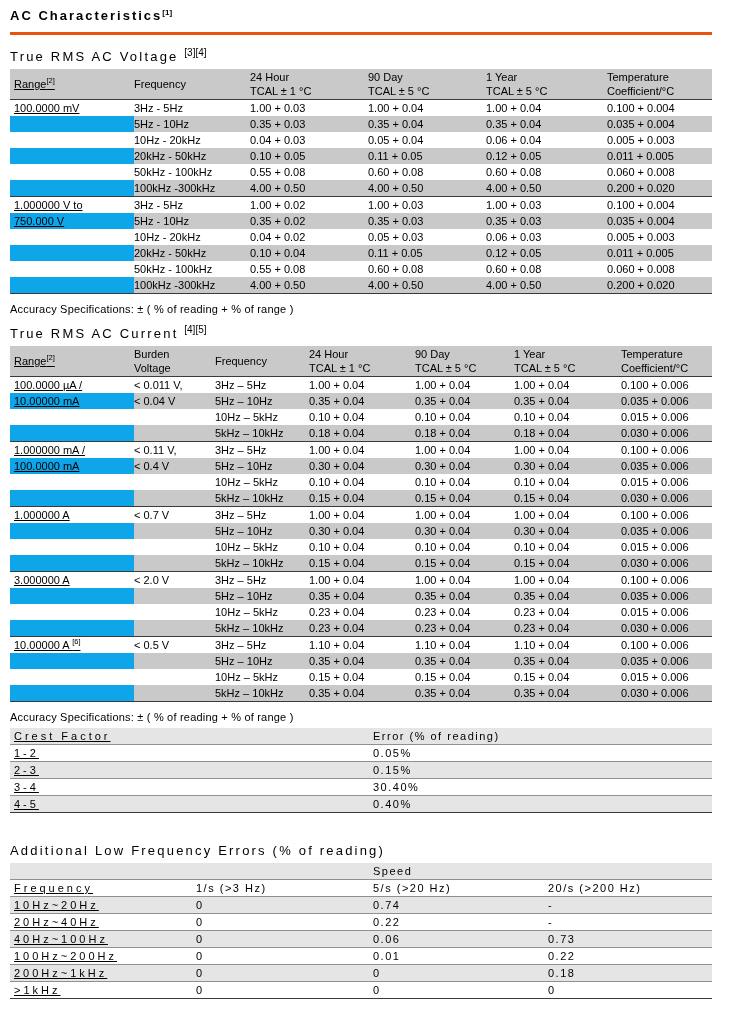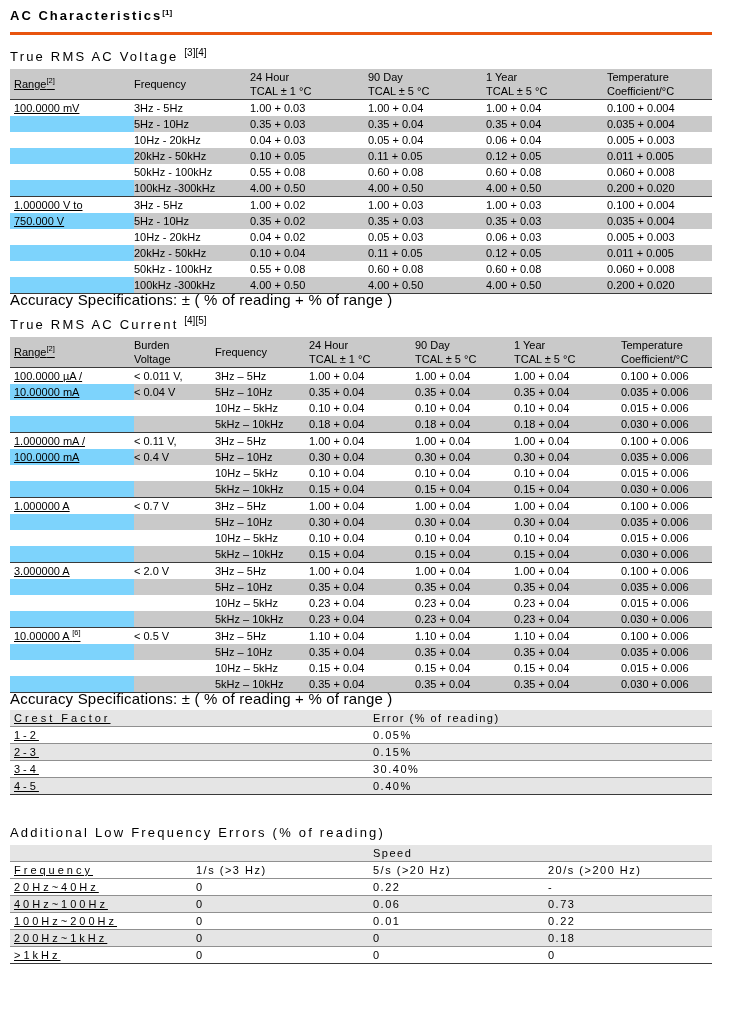--- a/index.html
+++ b/index.html
@@ -18,23 +18,23 @@
   .mt-crest{margin-top:26px;}
   .mt-lf{margin-top:30px;}
   table{border-collapse:collapse;table-layout:fixed;width:712px;margin-top:5px;
         border-bottom:1px solid #3a3a3a;}
   th,td{padding:0;margin:0;font-size:11px;font-weight:normal;text-align:left;
         white-space:nowrap;overflow:visible;height:16px;line-height:16px;vertical-align:middle;}
   .c1{padding-left:4px;text-decoration:underline;}
   .big thead th{background:#C9C9C9;border-bottom:1px solid #3a3a3a;height:30px;}
   .big thead th div{line-height:14px;}
   .big tr.alt td{background:#C9C9C9;}
-  .big tr.alt td.c1{background:#7dd3fc;}
+  .big tr.alt td.c1{background:#0ea5e9;}
   .big tr.group-start td{border-top:1px solid #3a3a3a;}
-  .note{font-size:15px;line-height:12px;letter-spacing:0.2px;}
+  .note{font-size:11px;line-height:12px;margin-top:9px;letter-spacing:0.2px;}
   .small td,.small th{letter-spacing:1.5px;}
   .small td.c1,.small th.c1{letter-spacing:3px;}
   .small tr{border-bottom:1px solid #909090;}
   .small tr:last-child{border-bottom:1px solid #3a3a3a;}
   .small tr.gray{background:#e5e5e5;}
 </style>
 </head>
 <body>
 
 <div class="page">
@@ -446,20 +446,26 @@
           <td class="c1" colspan="2"></td>
           <td>Speed</td>
           <td></td>
         </tr>
         <tr>
           <th class="c1">Frequency</th>
           <th>1/s (&gt;3 Hz)</th>
           <th>5/s (&gt;20 Hz)</th>
           <th>20/s (&gt;200 Hz)</th>
         </tr>
+        <tr class="gray">
+          <td class="c1">10Hz~20Hz</td>
+          <td>0</td>
+          <td>0.74</td>
+          <td>-</td>
+        </tr>
         <tr>
           <td class="c1">20Hz~40Hz</td>
           <td>0</td>
           <td>0.22</td>
           <td>-</td>
         </tr>
         <tr class="gray">
           <td class="c1">40Hz~100Hz</td>
           <td>0</td>
           <td>0.06</td>

